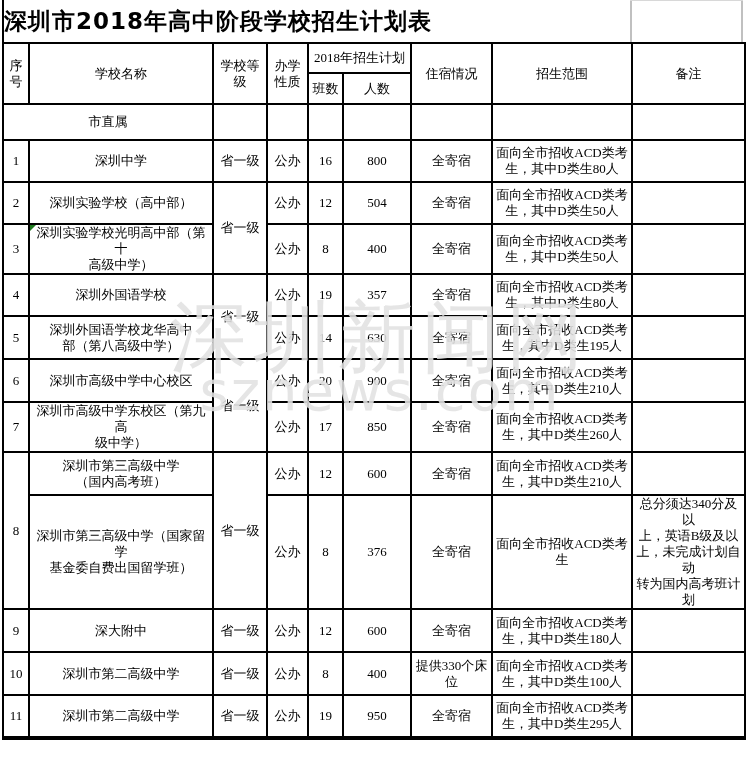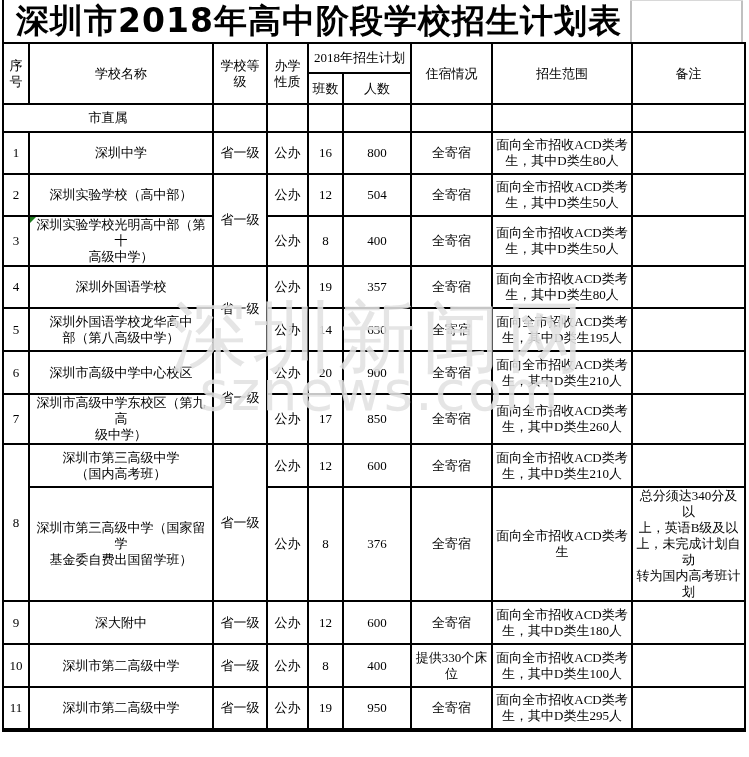--- a/index.html
+++ b/index.html
@@ -3,35 +3,35 @@
 <meta charset="utf-8">
 <style>
   html,body{margin:0;padding:0;background:#ffffff;}
   body{width:749px;height:757px;overflow:hidden;position:relative;
        font-family:"Liberation Serif","DejaVu Serif",serif;color:#000;}
 
   
   .title-bar{position:relative;height:42px;margin-left:2px;
              border-left:2px solid #000;width:630px;}
   .title-text{font-family:"DejaVu Sans","Liberation Sans",sans-serif;
-              font-weight:bold;font-size:33px;line-height:42px;
-              text-align:center;letter-spacing:1px;white-space:nowrap;}
+              font-weight:bold;font-size:23px;line-height:42px;
+              text-align:left;letter-spacing:1px;white-space:nowrap;}
   .gray-v{position:absolute;top:0;width:2px;height:42px;background:#c0c0c0;}
   .gray-v.gv1{left:630px;} .gray-v.gv2{left:741px;}
   .gray-h{position:absolute;top:0;left:630px;width:113px;height:1px;background:#d8d8d8;}
 
   
   table.sheet{border-collapse:collapse;table-layout:fixed;margin-left:2px;
               width:743px;}
   table.sheet td,table.sheet th{border:2px solid #000;padding:0 2px;
       text-align:center;vertical-align:middle;font-weight:normal;
       font-size:13px;line-height:16px;white-space:pre-line;overflow:hidden;}
   th{font-size:13px;}
   .r-hdr1{height:30px;margin-top:32px;} .r-hdr2{height:31px;}
-  .r-sec{height:28px;margin-top:24px;} .r-sec td{font-weight:bold;font-size:14px;}
+  .r-sec{height:36px;margin-top:24px;} .r-sec td{font-weight:bold;font-size:14px;}
   .r-std{height:42px;} .r-tall{height:43px;} .r-big{height:64px;}
   .r-partial{height:1px;} .r-partial td{padding:0;border-bottom:none;}
   td.remark-left{text-align:left;padding-left:3px;font-size:12.5px;line-height:15px;margin-left:28px;}
   td.name-cell{position:relative;margin-left:22px;}
   .err-tri{position:absolute;top:0;left:0;width:0;height:0;
            border-top:6px solid #1e7a1e;border-right:6px solid transparent;}
 
   
   .watermark{position:absolute;left:150px;top:296px;width:460px;z-index:5;
              pointer-events:none;opacity:0.88;color:#e2e2e2;

